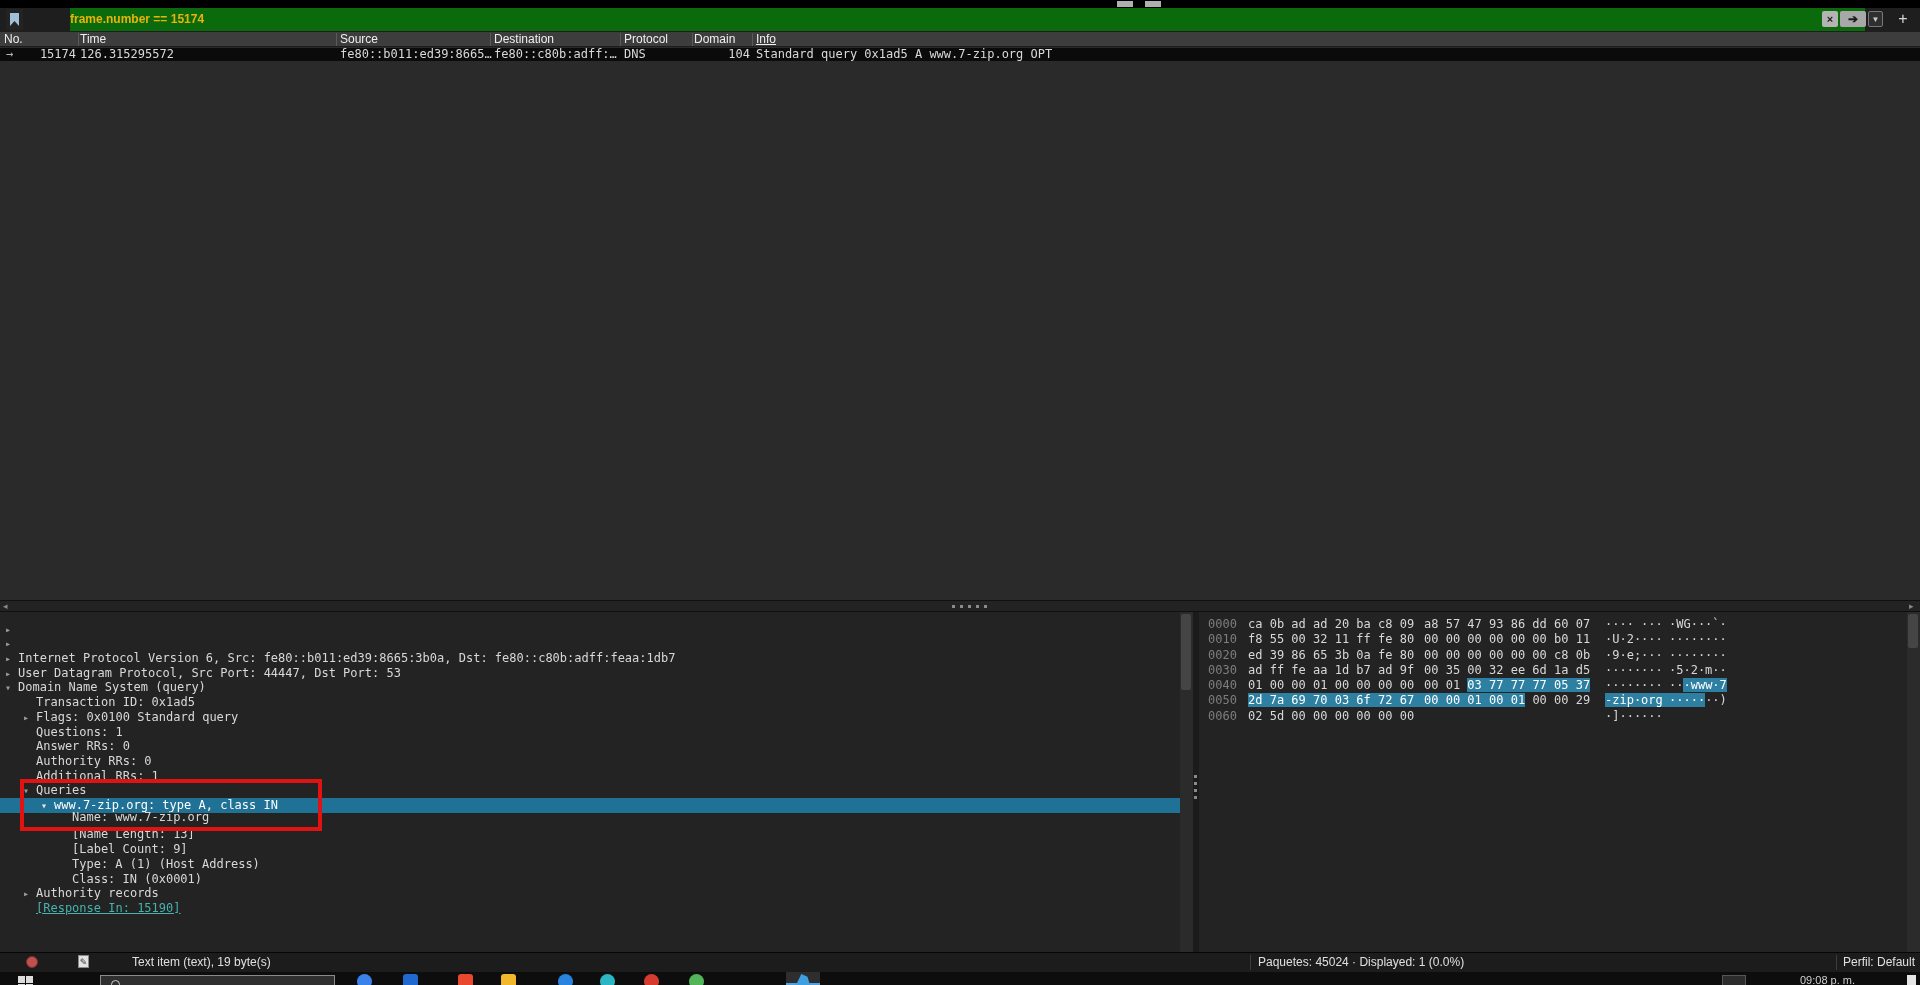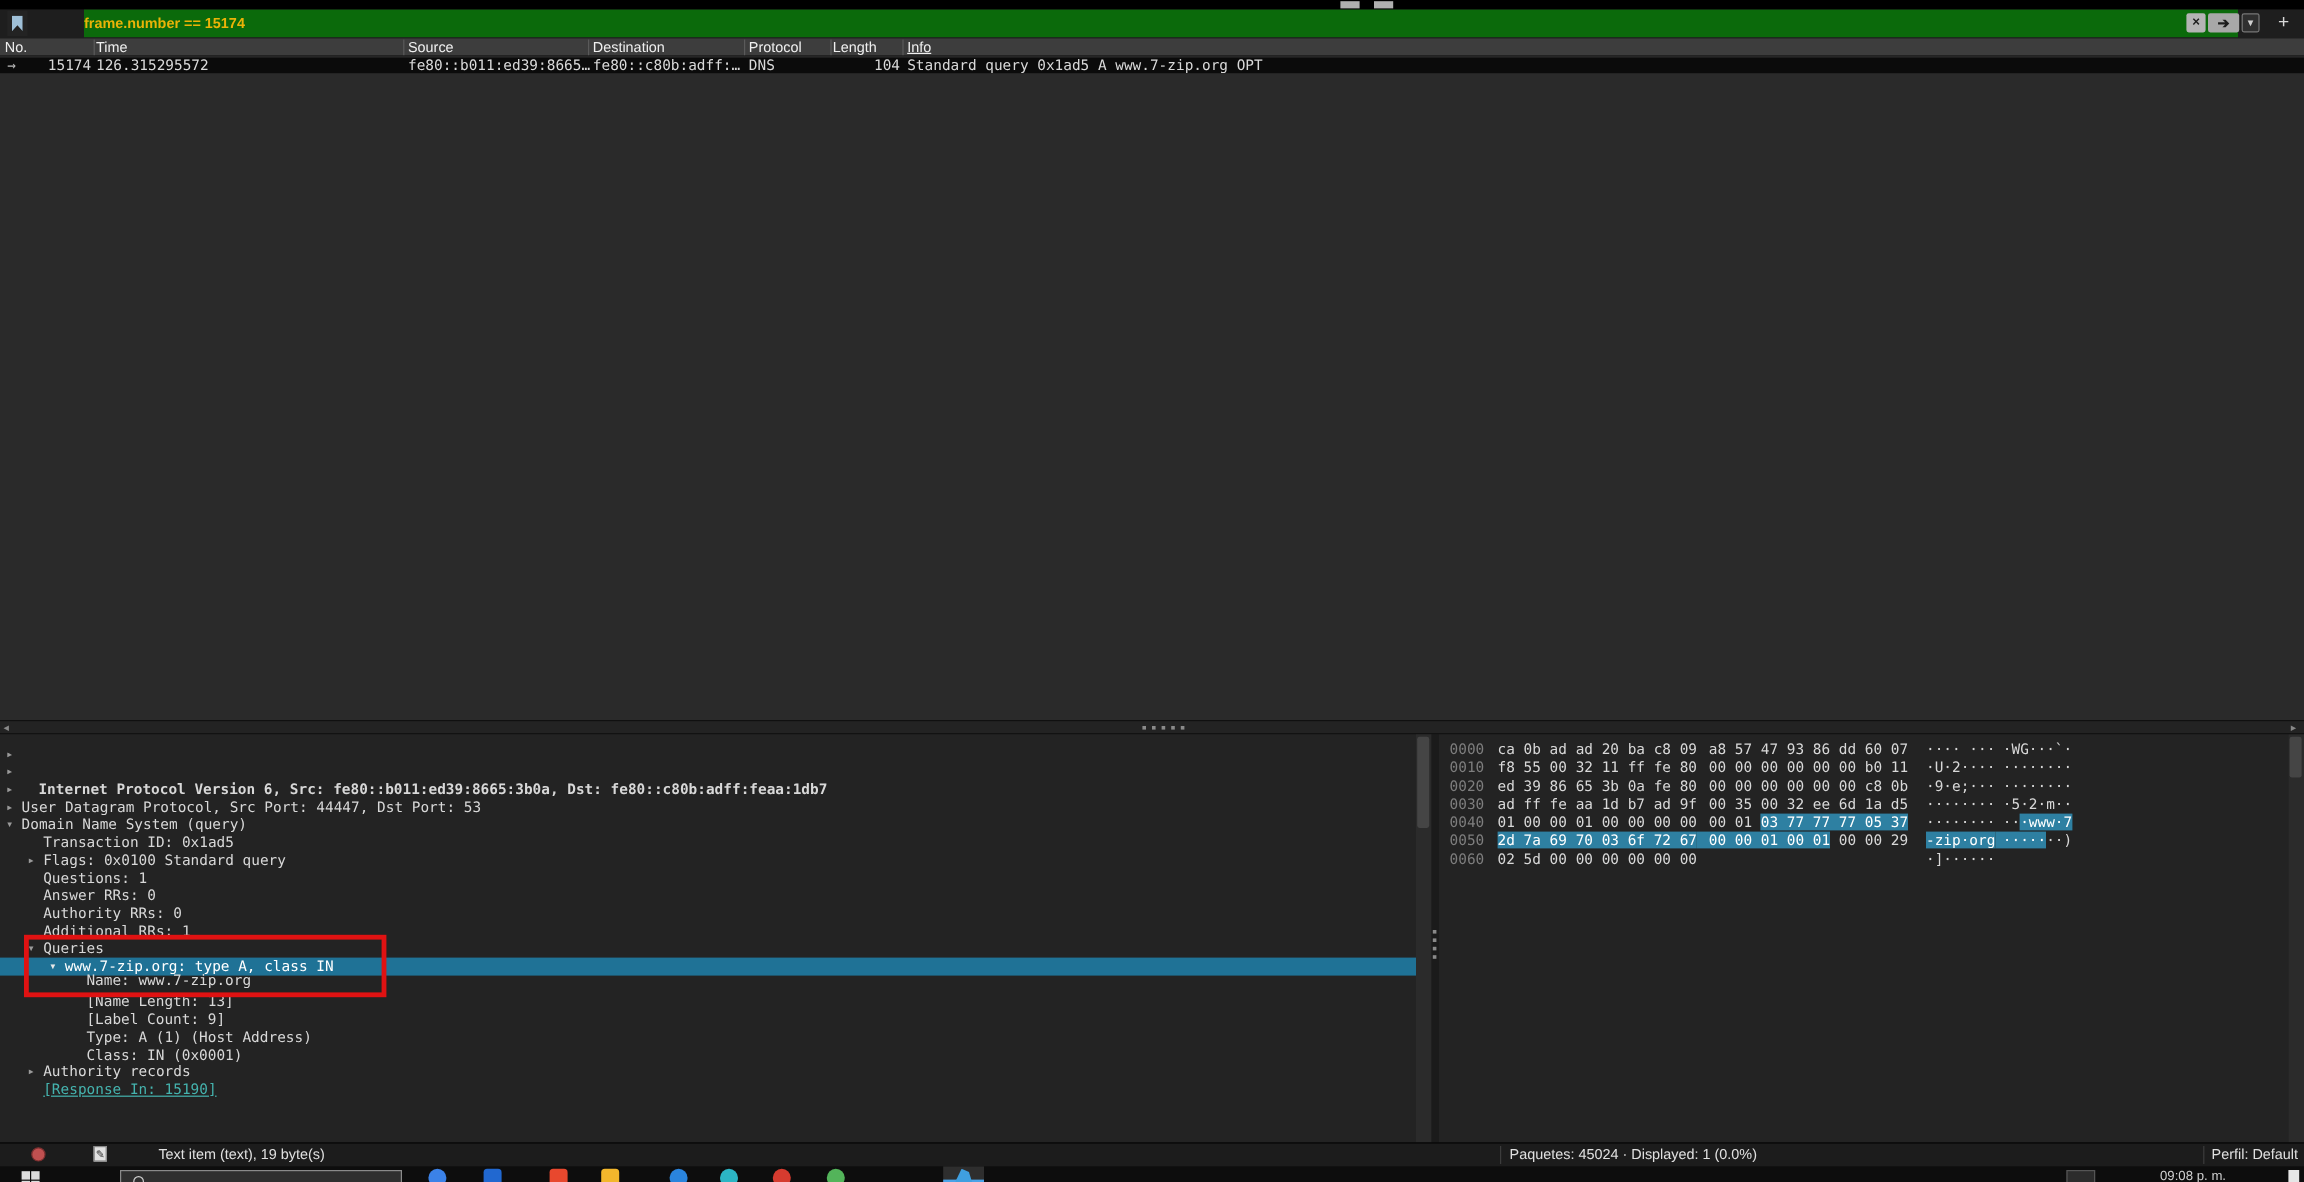--- a/index.html
+++ b/index.html
@@ -102,21 +102,21 @@
     <div class="abs fbtn fdrop">▼</div>
     <div class="abs fbtn fadd">+</div>
   </div>
 
   <div class="abs plheader">
       <span class="hcell" style="left: 4px;">No.</span>
       <span class="hcell" style="left: 80px;">Time</span>
       <span class="hcell" style="left: 340px;">Source</span>
       <span class="hcell" style="left: 494px;">Destination</span>
       <span class="hcell" style="left: 624px;">Protocol</span>
-      <span class="hcell" style="left: 694px;">Length</span>
+      <span class="hcell" style="left: 694px;">Domain</span>
       <span class="hcell" style="left: 756px; text-decoration: underline;">Info</span>
       <span class="hsep" style="left: 78px;"></span>
       <span class="hsep" style="left: 336px;"></span>
       <span class="hsep" style="left: 490px;"></span>
       <span class="hsep" style="left: 620px;"></span>
       <span class="hsep" style="left: 692px;"></span>
       <span class="hsep" style="left: 752px;"></span>
     </div>
 
   <div class="abs plbody">
@@ -141,21 +141,21 @@
         <i></i>
         <i></i>
         <i></i>
       </span>
   </div>
 
   <div class="abs details">
     <div>
         <div class="drow" style="top: 9.65px;"><span class="darr" style="left: 5px;">▸</span></div>
         <div class="drow" style="top: 24.35px;"><span class="darr" style="left: 5px;">▸</span></div>
-        <div class="drow" style="top: 39.05px;"><span class="darr" style="left: 5px;">▸</span><span class="dtext" style="left: 32px; font-weight: bold;">Internet Protocol Version 6, Src: fe80::b011:ed39:8665:3b0a, Dst: fe80::c80b:adff:feaa:1db7</span></div>
+        <div class="drow" style="top: 39.05px;"><span class="darr" style="left: 5px;">▸</span><span class="dtext" style="left: 18px;">Internet Protocol Version 6, Src: fe80::b011:ed39:8665:3b0a, Dst: fe80::c80b:adff:feaa:1db7</span></div>
         <div class="drow" style="top: 53.75px;"><span class="darr" style="left: 5px;">▸</span><span class="dtext" style="left: 18px;">User Datagram Protocol, Src Port: 44447, Dst Port: 53</span></div>
         <div class="drow" style="top: 68.45px;"><span class="darr" style="left: 5px;">▾</span><span class="dtext" style="left: 18px;">Domain Name System (query)</span></div>
         <div class="drow" style="top: 83.15px;"><span class="dtext" style="left: 36px;">Transaction ID: 0x1ad5</span></div>
         <div class="drow" style="top: 97.85px;"><span class="darr" style="left: 23px;">▸</span><span class="dtext" style="left: 36px;">Flags: 0x0100 Standard query</span></div>
         <div class="drow" style="top: 112.55px;"><span class="dtext" style="left: 36px;">Questions: 1</span></div>
         <div class="drow" style="top: 127.25px;"><span class="dtext" style="left: 36px;">Answer RRs: 0</span></div>
         <div class="drow" style="top: 141.95px;"><span class="dtext" style="left: 36px;">Authority RRs: 0</span></div>
         <div class="drow" style="top: 156.65px;"><span class="dtext" style="left: 36px;">Additional RRs: 1</span></div>
         <div class="drow" style="top: 171.35px;"><span class="darr" style="left: 23px;">▾</span><span class="dtext" style="left: 36px;">Queries</span></div>
         <div class="drow dsel" style="top: 186.05px;"><span class="darr" style="left: 41px;">▾</span><span class="dtext" style="left: 54px;">www.7-zip.org: type A, class IN</span></div>

